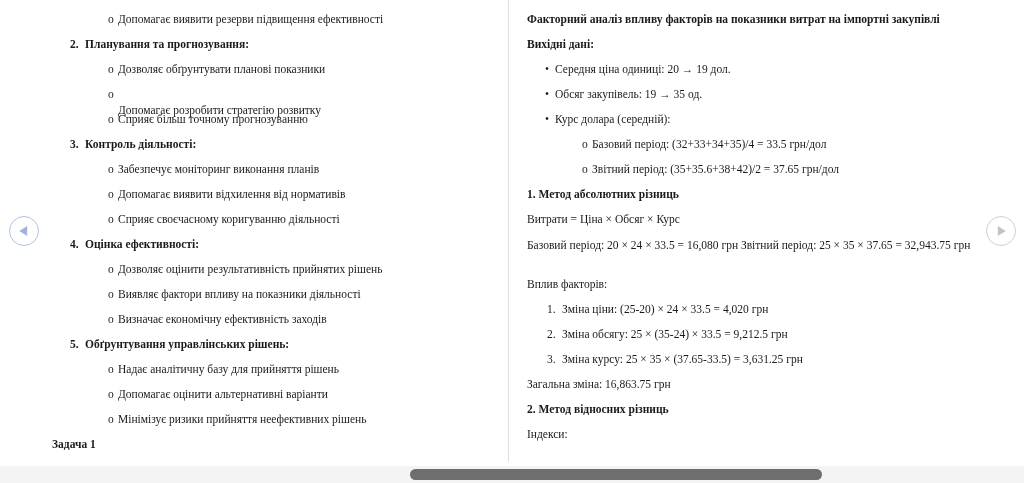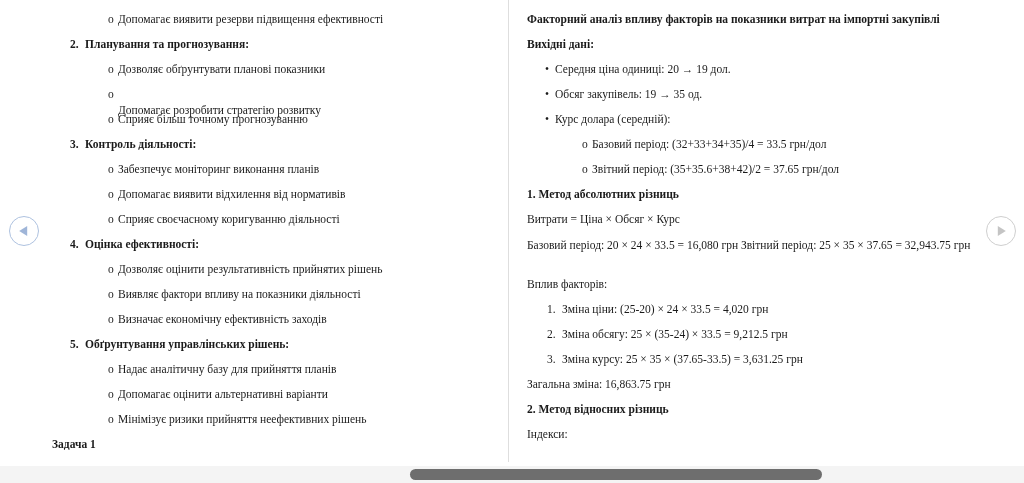--- a/index.html
+++ b/index.html
@@ -188,21 +188,21 @@
         <div class="lft" style="top: 312px; left: 0px; right: 0px;">
           <span class="marker" style="position: absolute; left: 108px; top: 0px;">o</span>
           <span class="line" style="position: absolute; left: 118px; top: 0px;">Визначає економічну ефективність заходів</span>
         </div>
         <div class="lft" style="top: 337px; left: 0px; right: 0px;">
           <span class="marker" style="position: absolute; left: 70px; top: 0px; font-weight: bold;">5.</span>
           <span class="line bold" style="position: absolute; left: 85px; top: 0px;">Обґрунтування управлінських рішень:</span>
         </div>
         <div class="lft" style="top: 362px; left: 0px; right: 0px;">
           <span class="marker" style="position: absolute; left: 108px; top: 0px;">o</span>
-          <span class="line" style="position: absolute; left: 118px; top: 0px;">Надає аналітичну базу для прийняття планів</span>
+          <span class="line" style="position: absolute; left: 118px; top: 0px;">Надає аналітичну базу для прийняття рішень</span>
         </div>
         <div class="lft" style="top: 387px; left: 0px; right: 0px;">
           <span class="marker" style="position: absolute; left: 108px; top: 0px;">o</span>
           <span class="line" style="position: absolute; left: 118px; top: 0px;">Допомагає оцінити альтернативні варіанти</span>
         </div>
         <div class="lft" style="top: 412px; left: 0px; right: 0px;">
           <span class="marker" style="position: absolute; left: 108px; top: 0px;">o</span>
           <span class="line" style="position: absolute; left: 118px; top: 0px;">Мінімізує ризики прийняття неефективних рішень</span>
         </div>
         <div class="lft" style="top: 437px; left: 0px; right: 0px;">

